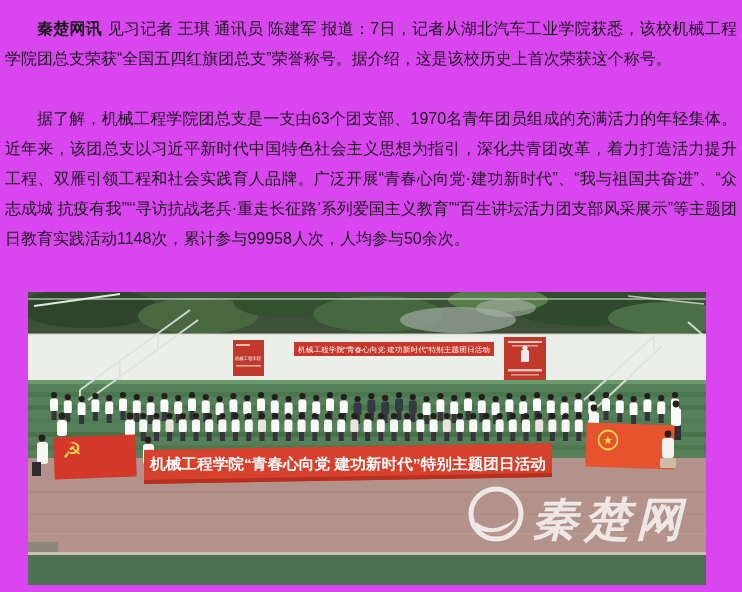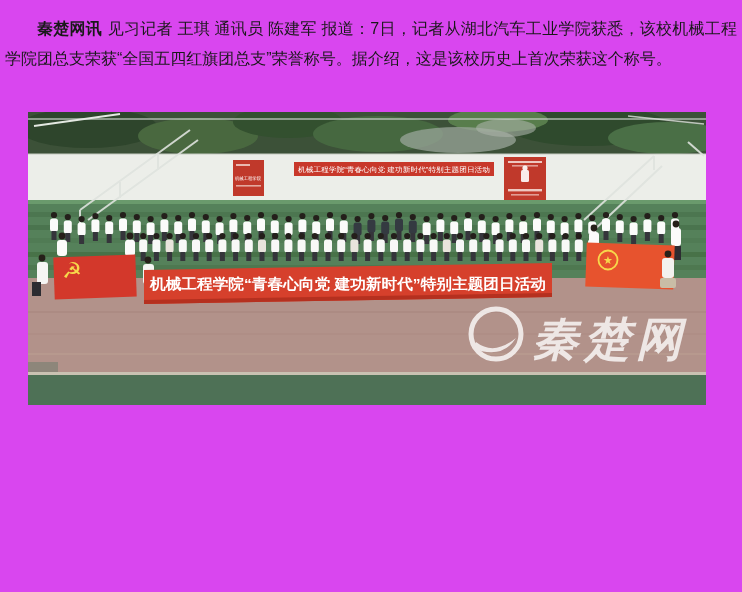--- a/index.html
+++ b/index.html
@@ -14,20 +14,21 @@
   svg{display:block;}
   .wm-text{font-weight:bold;font-style:italic;letter-spacing:6px;}
 </style>
 </head>
 <body>
 
 <div class="page">
 
   <div class="article">
     <p><strong>秦楚网讯</strong><span>见习记者 王琪 通讯员 陈建军 报道：7日，记者从湖北汽车工业学院获悉，该校机械工程学院团总支荣获“全国五四红旗团总支”荣誉称号。据介绍，这是该校历史上首次荣获这个称号。</span></p>
+    <p>据了解，机械工程学院团总支是一支由63个团支部、1970名青年团员组成的充满活力的年轻集体。近年来，该团总支以习近平新时代中国特色社会主义思想为指引，深化共青团改革，着力打造活力提升工程、双雁引领工程和社会实践育人品牌。广泛开展“青春心向党·建功新时代”、“我与祖国共奋进”、“众志成城 抗疫有我”“‘寻访抗战老兵·重走长征路’系列爱国主义教育”“百生讲坛活力团支部风采展示”等主题团日教育实践活动1148次，累计参与99958人次，人均参与50余次。</p>
   </div>
 
   <div class="photo-wrap">
   <svg width="678" height="293" viewBox="0 0 678 293">
 
     <g>
       <rect x="0" y="0" width="678" height="42" fill="#3c5138"></rect>
       <ellipse cx="60" cy="16" rx="70" ry="20" fill="#2e452c"></ellipse>
       <ellipse cx="170" cy="24" rx="60" ry="18" fill="#49683f"></ellipse>
       <ellipse cx="260" cy="10" rx="55" ry="16" fill="#33502f"></ellipse>

